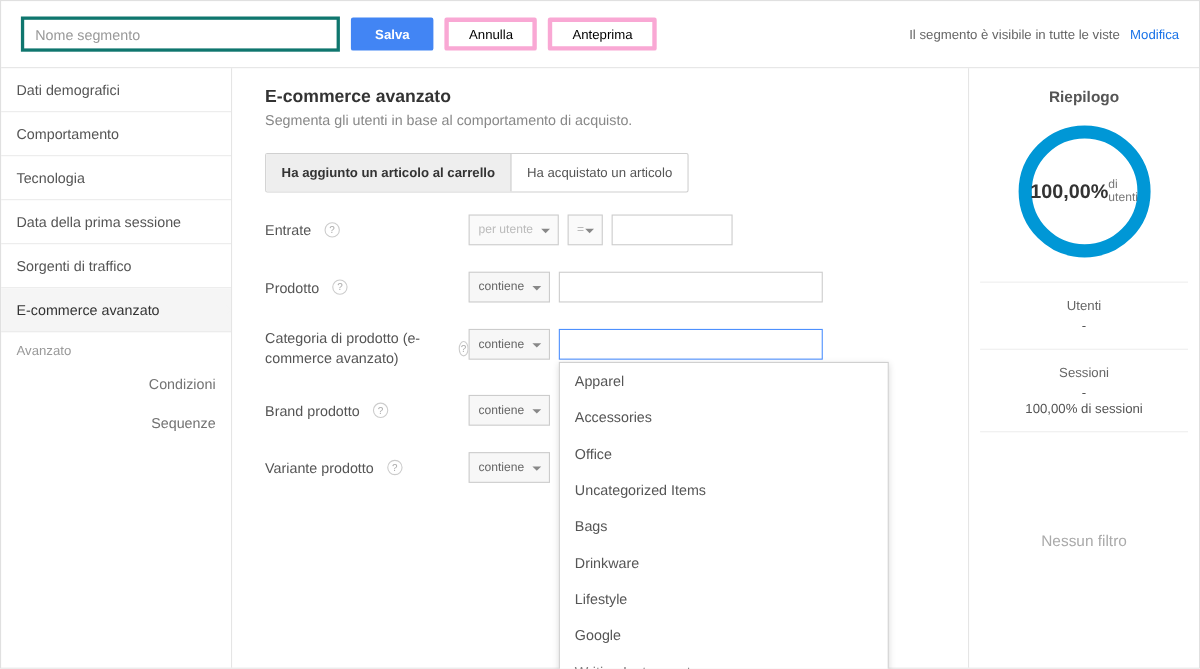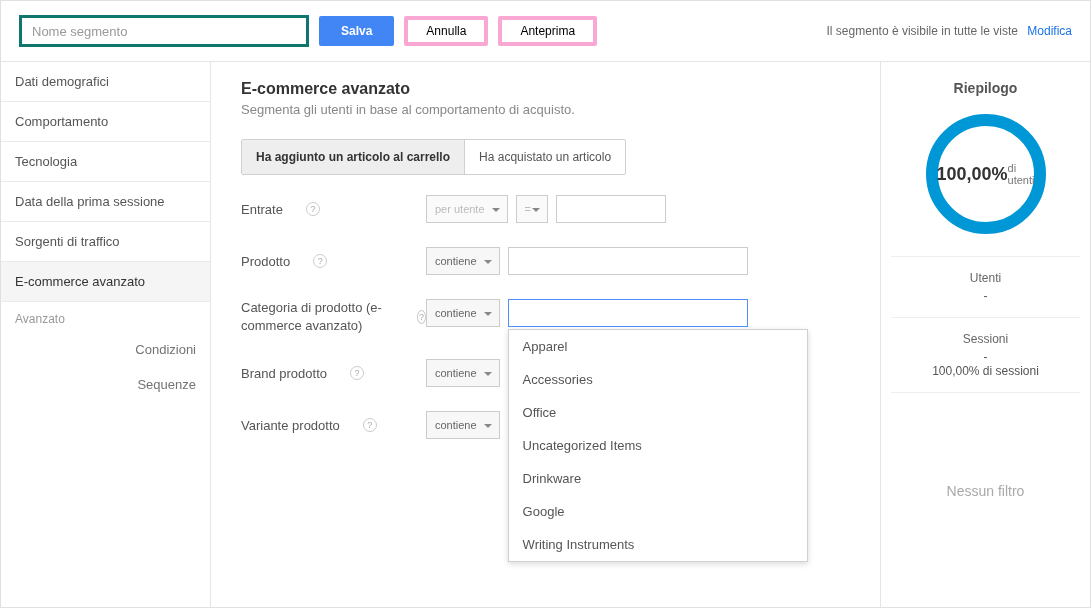--- a/index.html
+++ b/index.html
@@ -20,21 +20,21 @@
 .side-group { padding: 10px 14px 6px; font-size: 12px; color: #999; }
 .side-sub { padding: 10px 14px; font-size: 13px; color: #737373; cursor: pointer; text-align: right; }
 .main { flex: 1; padding: 18px 30px; position: relative; overflow: visible; }
 .main h2 { font-size: 16px; font-weight: bold; color: #333; margin-bottom: 4px; }
 .main .desc { font-size: 13px; color: #888; margin-bottom: 22px; }
 .action-tabs { display: inline-flex; border: 1px solid #d0d0d0; border-radius: 2px; margin-bottom: 20px; }
 .action-tab { padding: 10px 14px; font-size: 12px; color: #555; border-right: 1px solid #d0d0d0; cursor: pointer; }
 .action-tab:last-child { border-right: none; }
 .action-tab.active { background: #eeeeee; font-weight: bold; color: #333; }
 .form-row { display: flex; align-items: center; margin-bottom: 24px; }
-.form-label { width: 185px; font-size: 13px; color: #555; display: flex; align-items: center; gap: 23px; }
+.form-label { width: 185px; font-size: 13px; color: #555; display: flex; align-items: center; gap: 12px; }
 .form-label .q { display: inline-flex; width: 14px; height: 14px; border: 1px solid #ccc; border-radius: 50%; align-items: center; justify-content: center; font-size: 9px; color: #aaa; }
 .select-small { height: 28px; border: 1px solid #ccc; background: #f7f7f7; padding: 0 22px 0 8px; font-size: 11px; color: #666; position: relative; display: inline-flex; align-items: center; margin-right: 8px; cursor: pointer; }
 .select-small.disabled { color: #bbb; background: #fafafa; }
 .select-small::after { content: ""; border: 4px solid transparent; border-top-color: #888; position: absolute; right: 7px; top: 12px; }
 .select-tiny { width: 32px; }
 .text-input { height: 28px; border: 1px solid #ccc; padding: 0 8px; font-size: 12px; }
 .text-input.wide { width: 240px; }
 .text-input.narrow { width: 110px; }
 .text-input.focused { border: 1px solid #4d90fe; outline: none; }
 .dropdown { position: absolute; background: #fff; border: 1px solid #d0d0d0; box-shadow: 0 2px 6px rgba(0,0,0,0.15); width: 300px; z-index: 100; }
@@ -113,21 +113,23 @@
           <span class="q">?</span>
         </div>
         <div class="select-small">contiene</div>
         <div style="position:relative">
           <input class="text-input wide focused" type="text" style="">
           <div class="dropdown" style="top:30px;left:0">
             <div class="dropdown-item">Apparel</div>
             <div class="dropdown-item">Accessories</div>
             <div class="dropdown-item">Office</div>
             <div class="dropdown-item">Uncategorized Items</div>
+            <div class="dropdown-item">Bags</div>
             <div class="dropdown-item">Drinkware</div>
+            <div class="dropdown-item">Lifestyle</div>
             <div class="dropdown-item">Google</div>
             <div class="dropdown-item">Writing Instruments</div>
 
           </div>
         </div>
       </div>
 
       <div class="form-row">
         <div class="form-label">
           <span>Brand prodotto</span>

